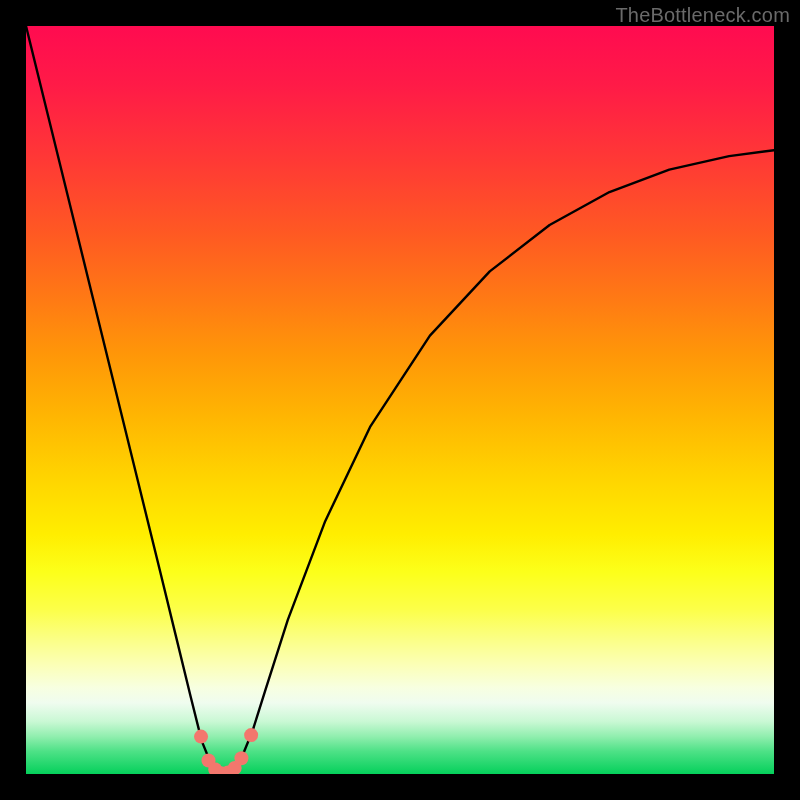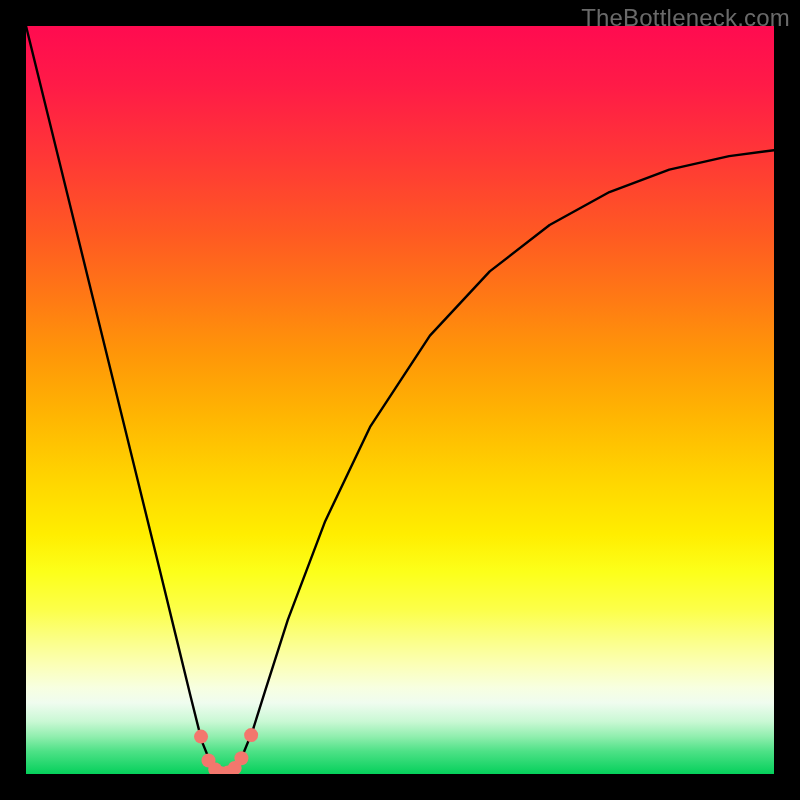--- a/index.html
+++ b/index.html
@@ -43,21 +43,21 @@
       #90eeae 95%,
       #4de186 97%,
       #05d05b 100%
     );
   }
   .attribution {
     position: absolute;
     right: 10px;
     top: 4px;
     font-family: Arial, Helvetica, sans-serif;
-    font-size: 24px;
+    font-size: 20px;
     font-weight: 500;
     color: #6a6a6a;
     letter-spacing: 0.2px;
   }
   svg.overlay {
     position: absolute;
     left: 0;
     top: 0;
     width: 748px;
     height: 748px;

